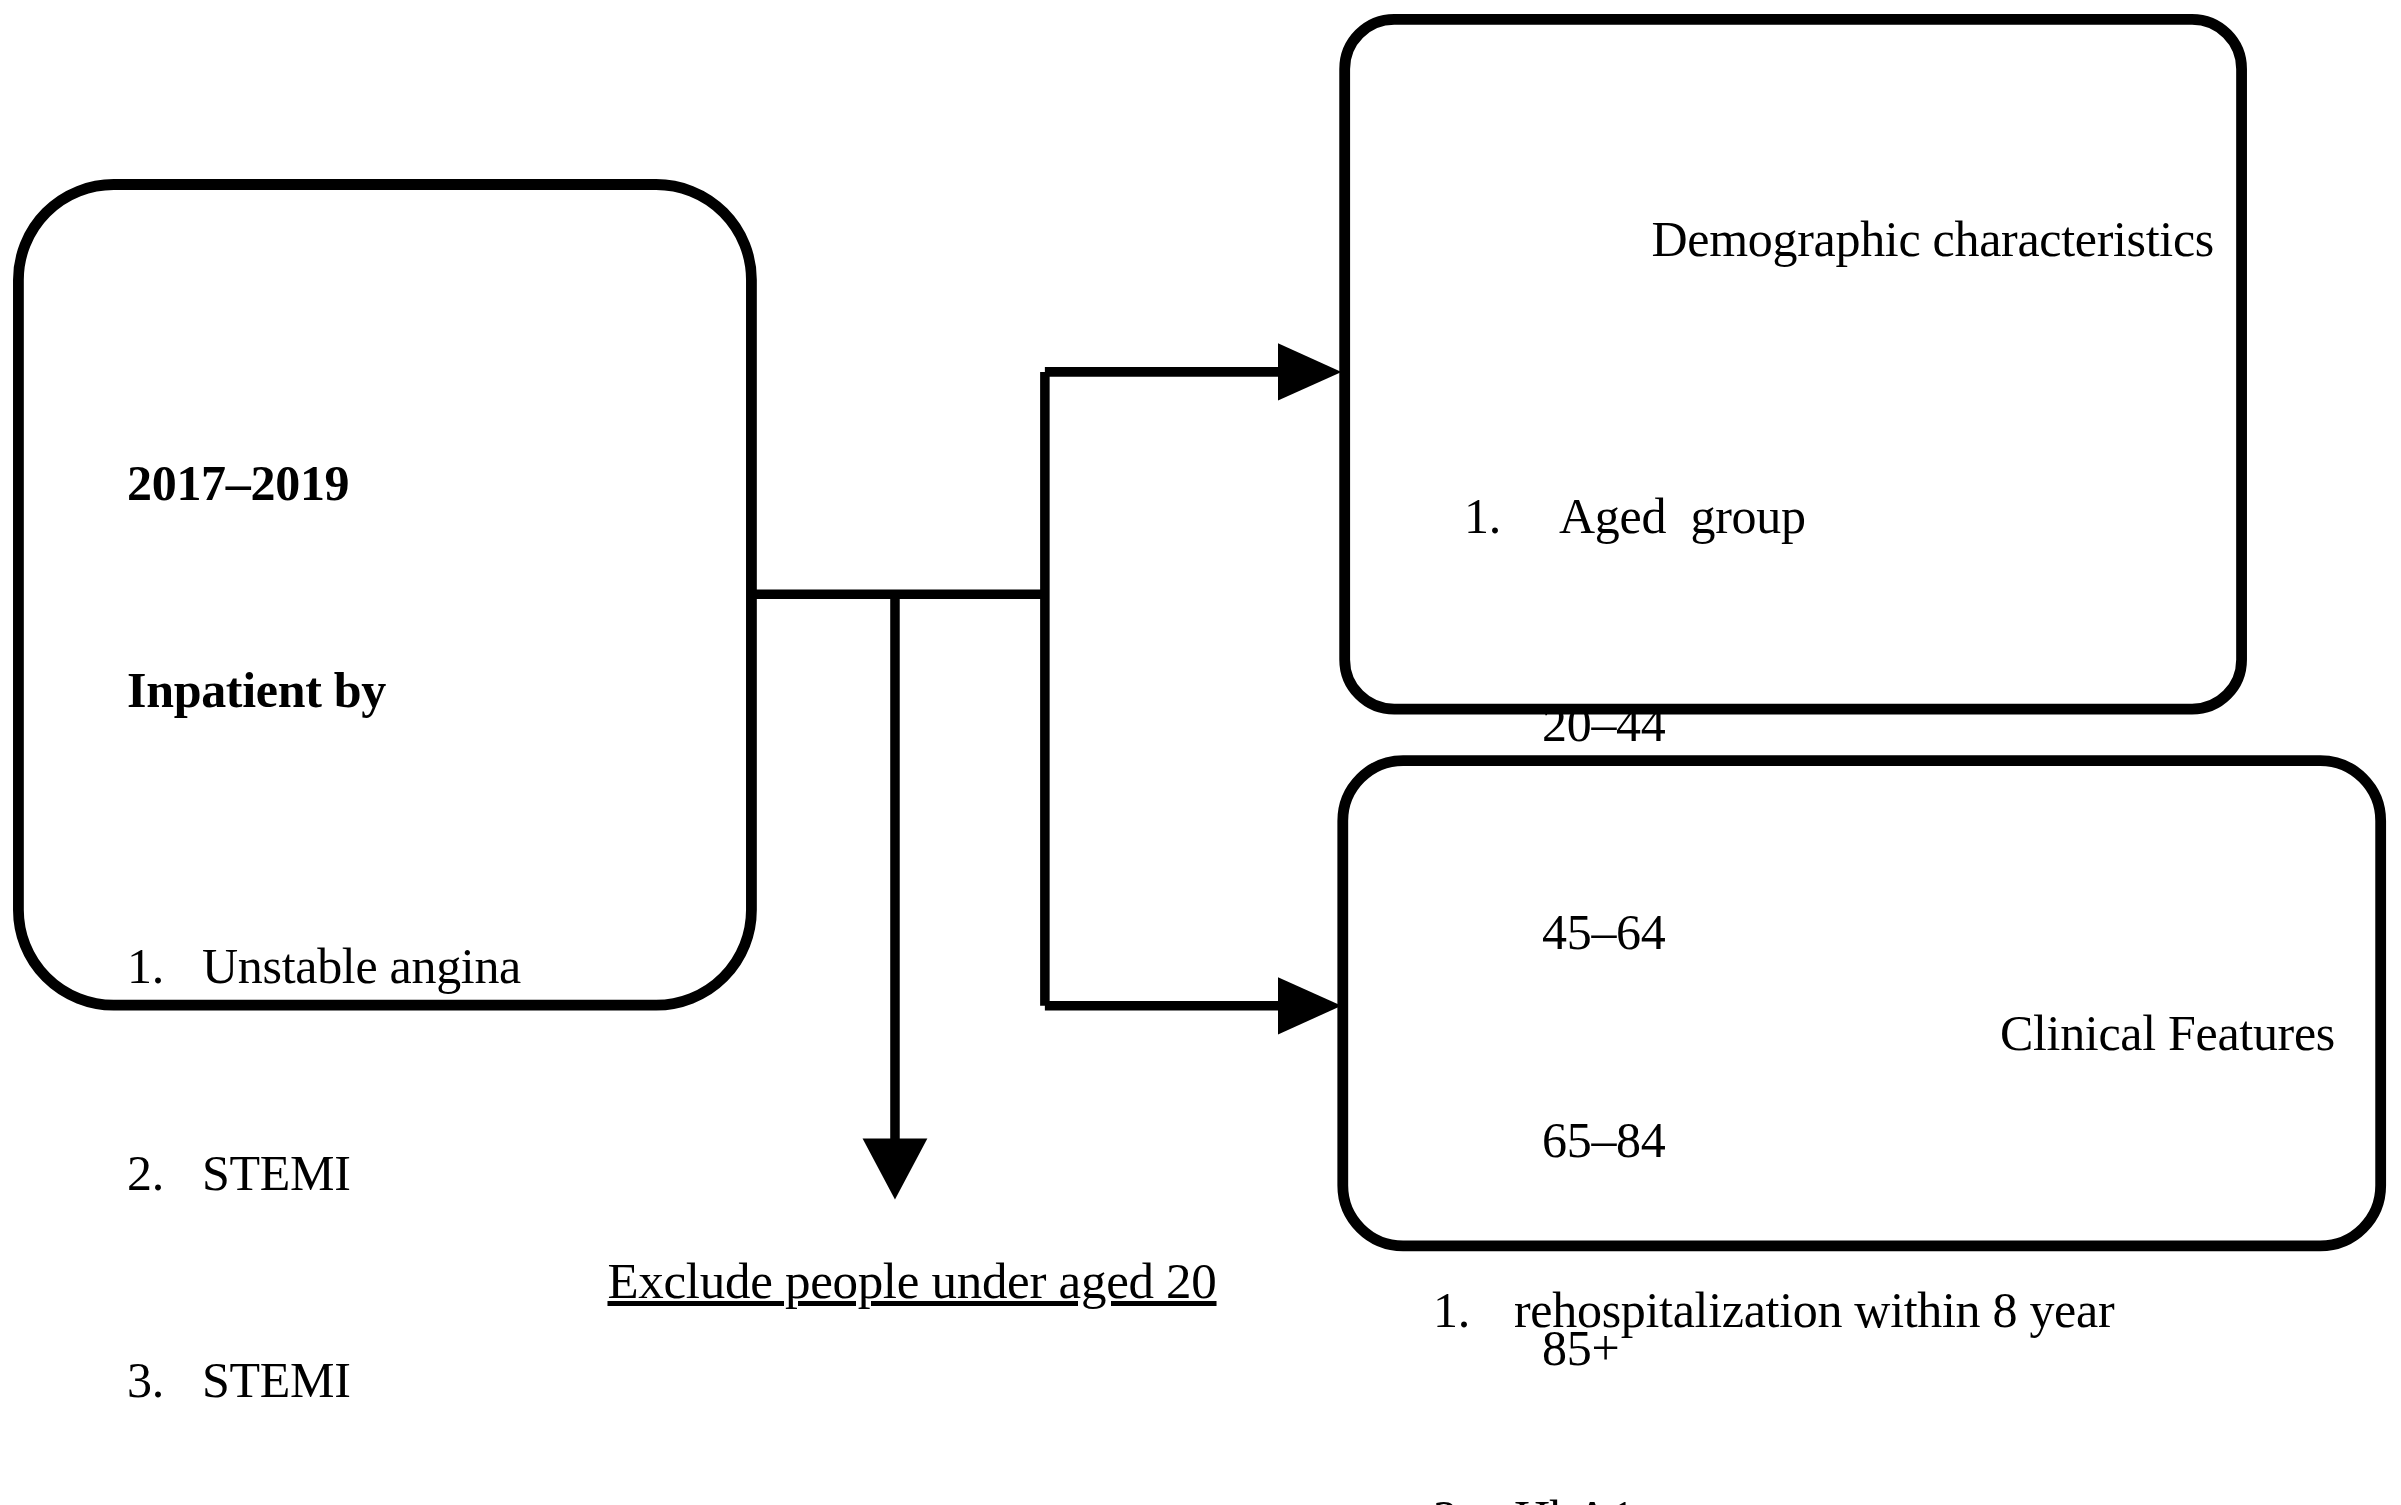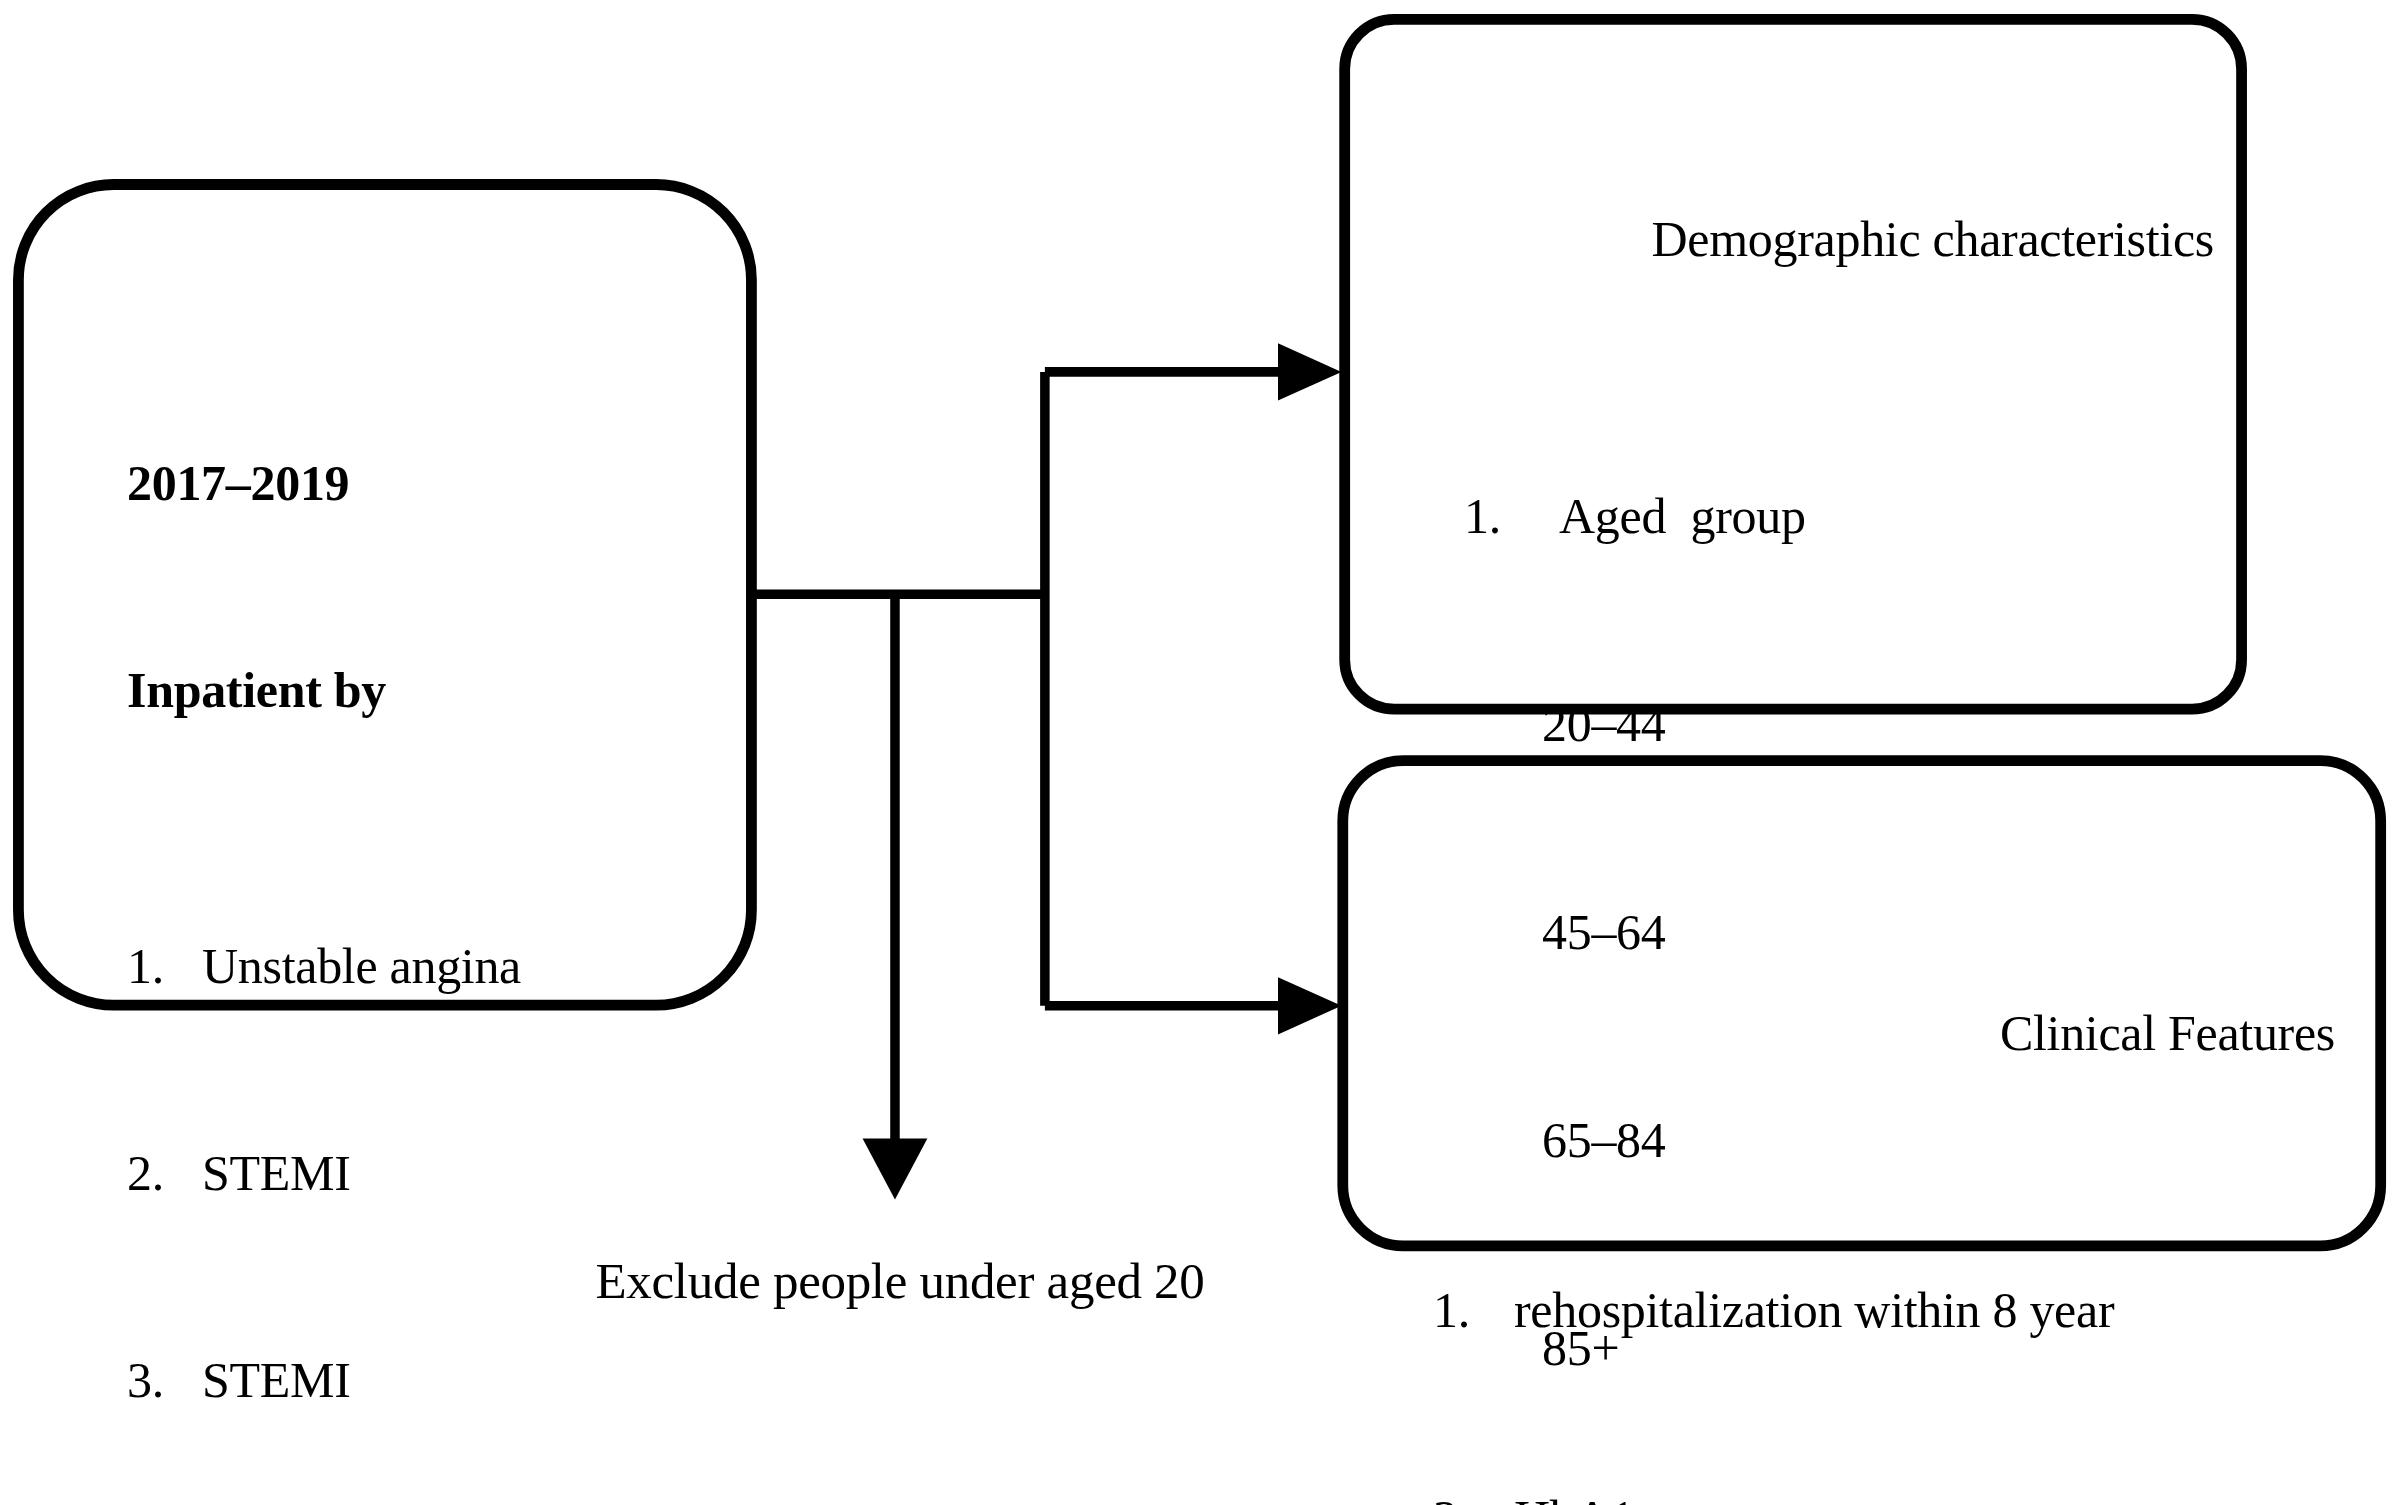--- a/index.html
+++ b/index.html
@@ -62,26 +62,27 @@
     top: 861px;
     width: 902px;
   }
   #clin-box-text .head { display: block; height: 70px; text-align: right; }
   #clin-box-text .li { display: flex; height: 70px; }
   #clin-box-text .num { width: 81px; flex: 0 0 81px; }
   #clin-box-text .body { flex: 1 1 auto; }
 
   
   #exclude-caption {
-    left: 4px;
+    left: 16px;
     top: 1248px;
     width: 1792px;
     text-align: center;
     font-size: 51px;
     line-height: 66px;
+    text-decoration: underline;
   }
 
   
   #footnote {
     left: 44px;
     top: 1360px;
     width: 2319px;
     font-size: 50px;
     line-height: 71px;
   }

